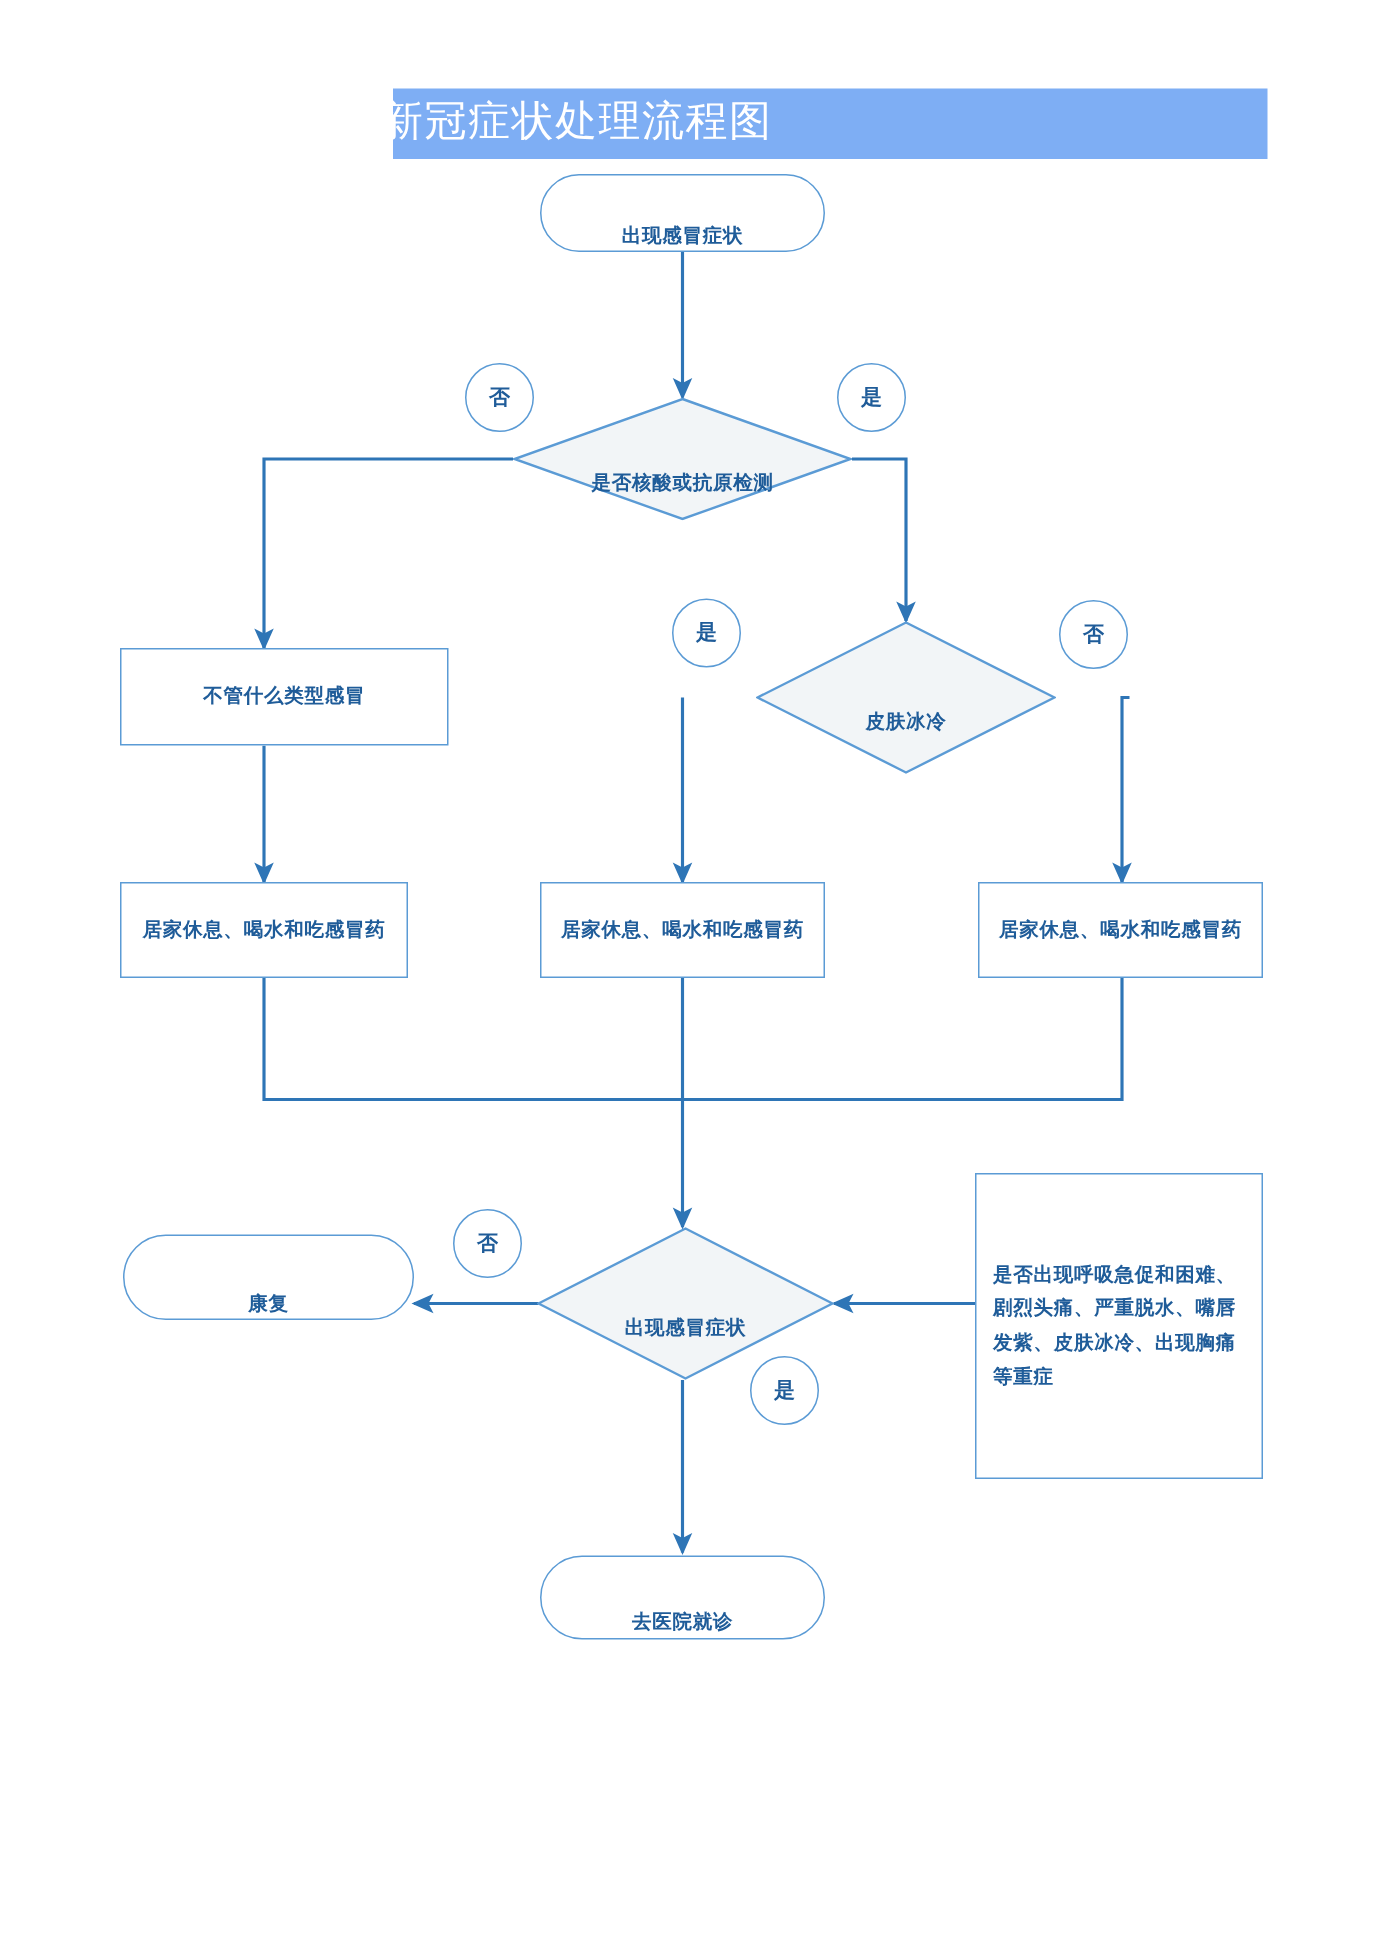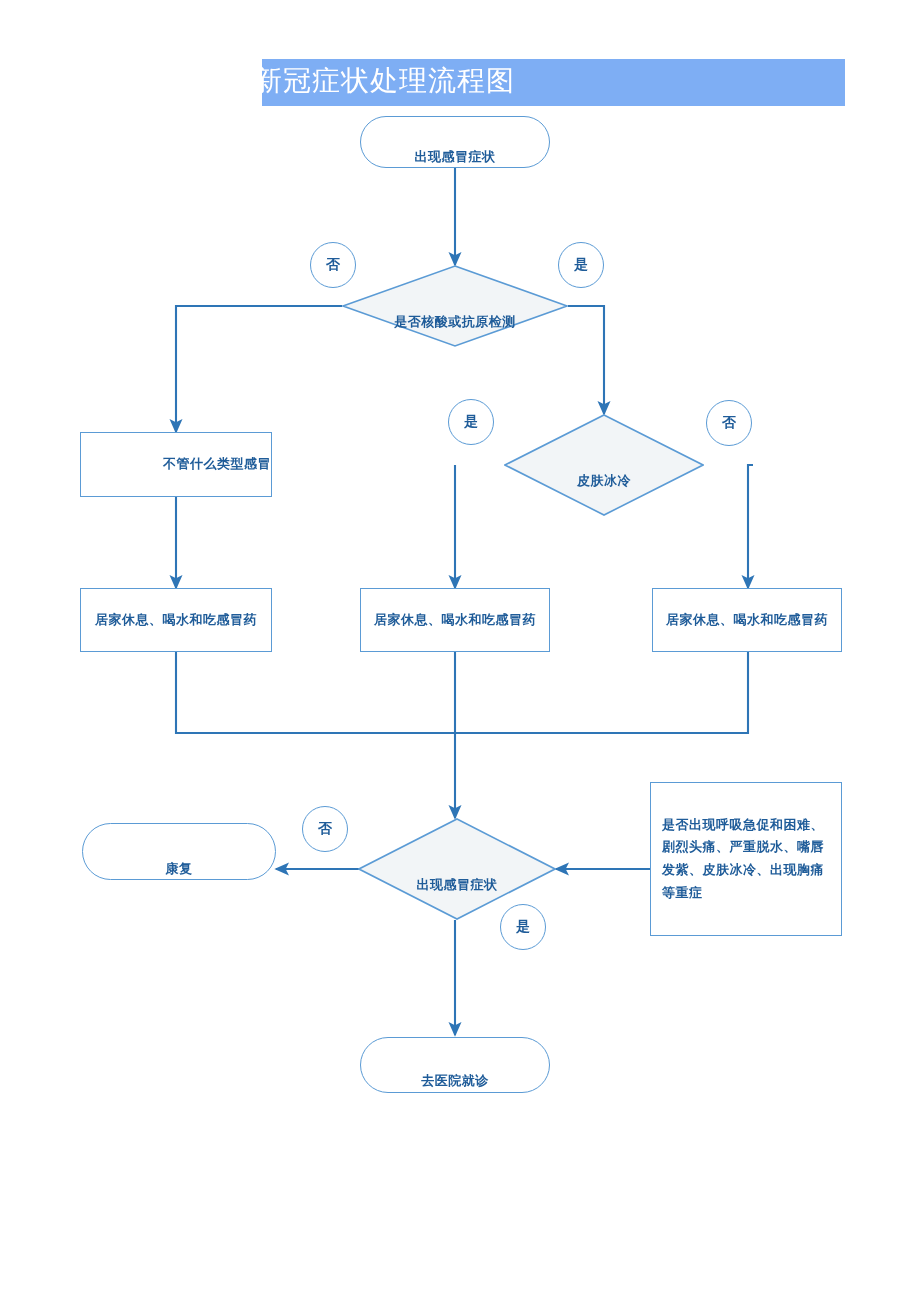--- a/index.html
+++ b/index.html
@@ -176,21 +176,21 @@
     <span class="dec-label">是否核酸或抗原检测</span>
   </div>
 
   <div class="branch-circle" style="left:310px; top:242px;">
     <span>否</span>
   </div>
   <div class="branch-circle" style="left:558px; top:242px;">
     <span>是</span>
   </div>
 
-  <div class="node process" style="left:80px; top:432px; width:192px; height:65px;justify-content:flex-end;">
+  <div class="node process" style="left:80px; top:432px; width:219px; height:65px;">
     <span>不管什么类型感冒</span>
   </div>
 
   <div class="node decision" style="left:504px; top:414px; width:200px; height:102px;">
     <svg viewBox="0 0 200 102" preserveAspectRatio="none">
       <polygon points="100,1 199,51 100,101 1,51" fill="#F2F5F7" stroke="#5B9BD5" stroke-width="1.6" vector-effect="non-scaling-stroke"></polygon>
     </svg>
     <span class="dec-label">皮肤冰冷</span>
   </div>
 
@@ -224,21 +224,21 @@
     <span>否</span>
   </div>
   <div class="branch-circle" style="left:500px; top:904px;">
     <span>是</span>
   </div>
 
   <div class="node terminator" style="left:82px; top:823px; width:194px; height:57px;">
     <span>康复</span>
   </div>
 
-  <div class="node note-box" style="left:650px; top:782px; width:192px; height:154px;">
+  <div class="node note-box" style="left:650px; top:782px; width:192px; height:204px;">
     <span>是否出现呼吸急促和困难、剧烈头痛、严重脱水、嘴唇发紫、皮肤冰冷、出现胸痛等重症</span>
   </div>
 
   <div class="node terminator" style="left:360px; top:1037px; width:190px; height:56px;font-family:Liberation Mono, monospace;">
     <span>去医院就诊</span>
   </div>
 
 </div>
 
 </body></html>

